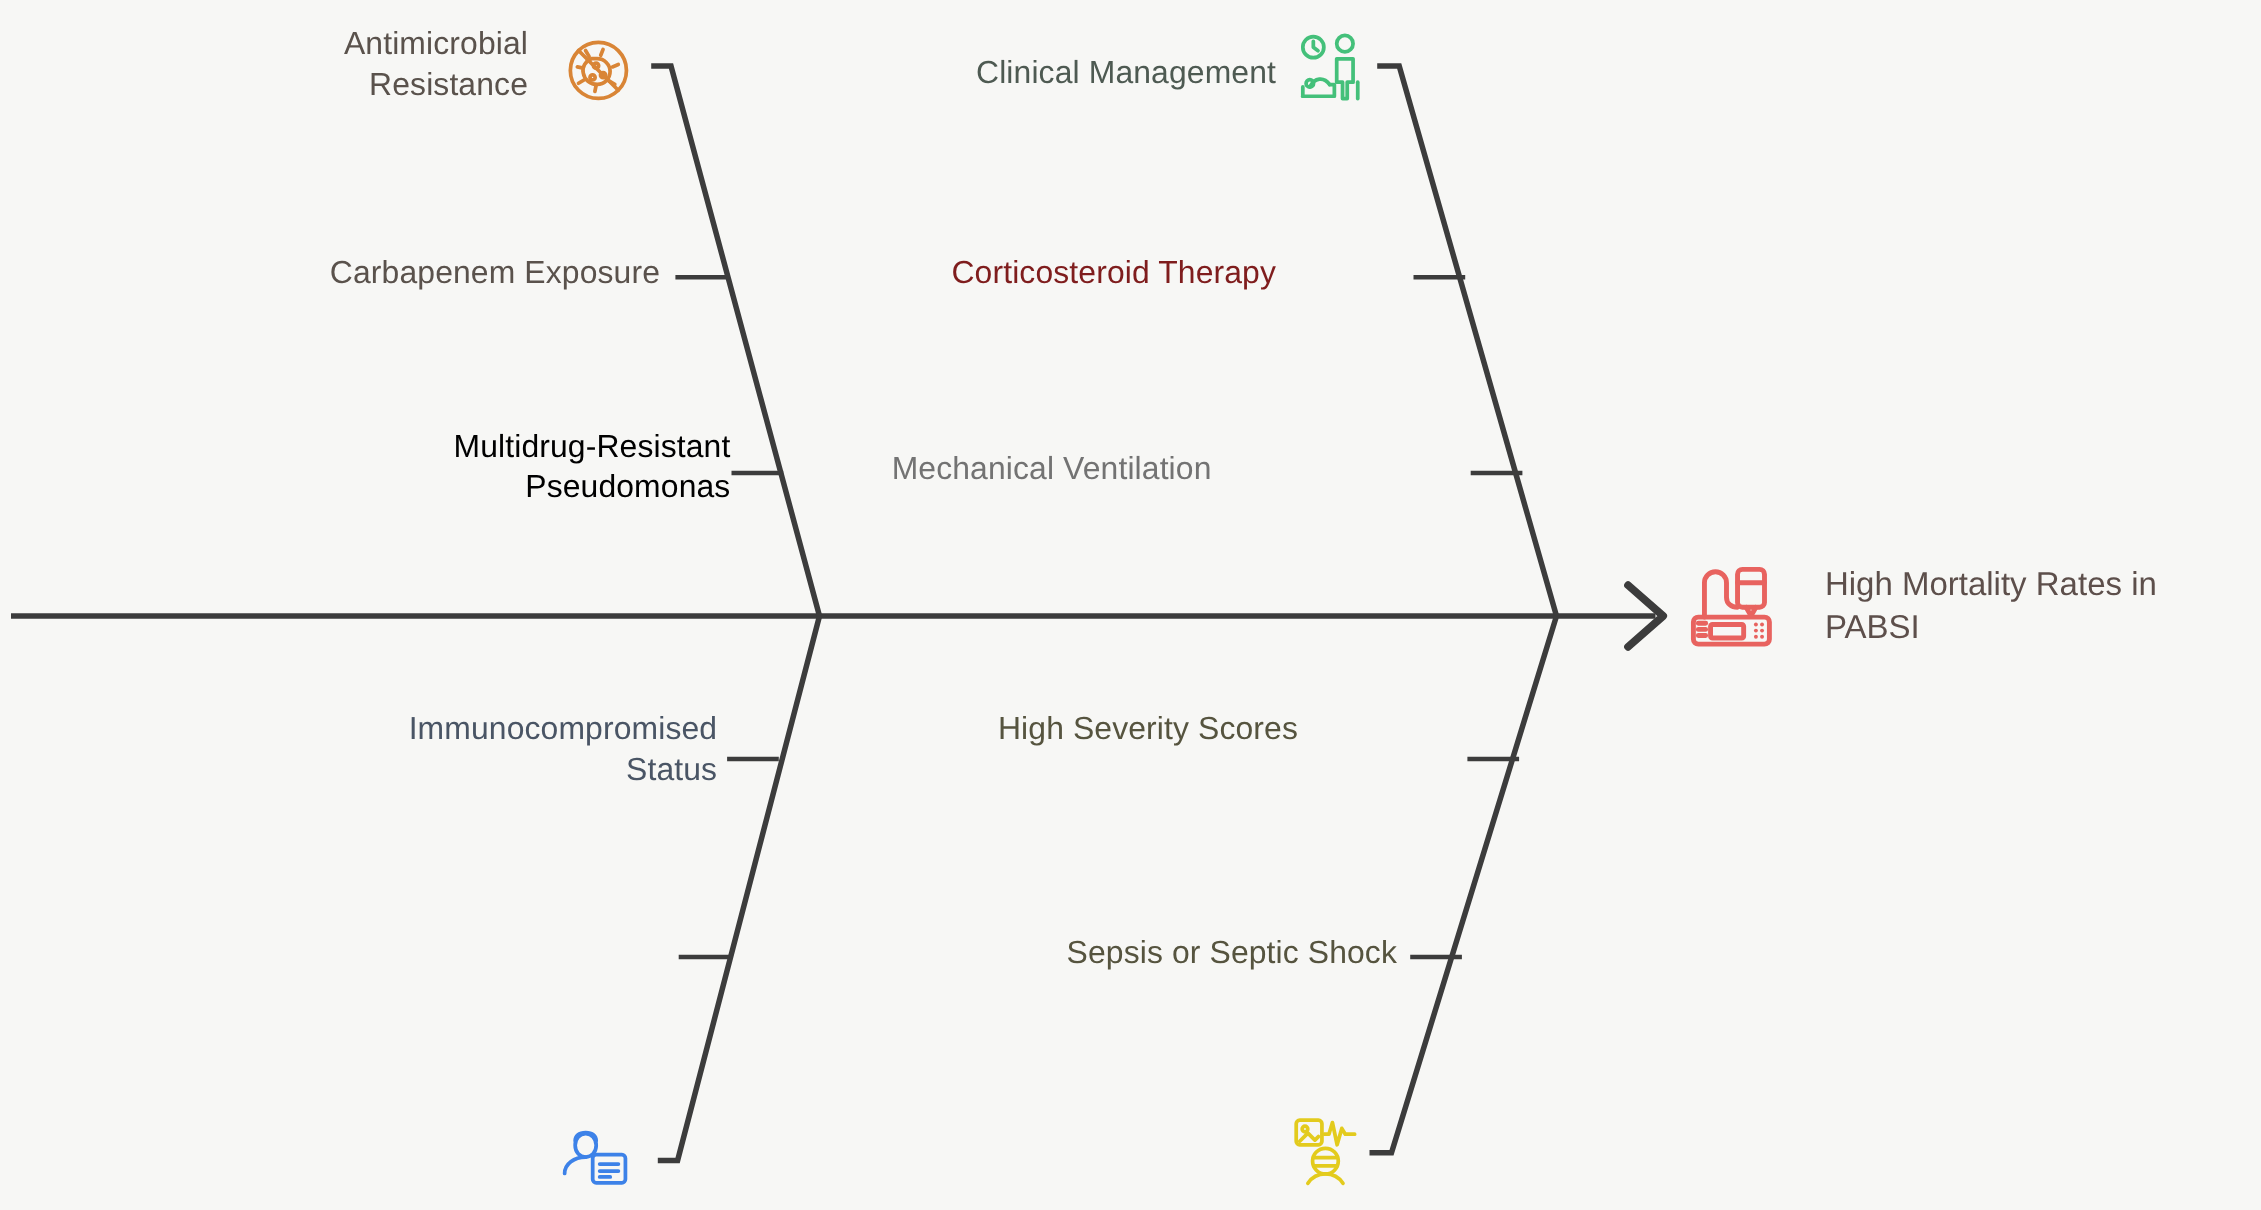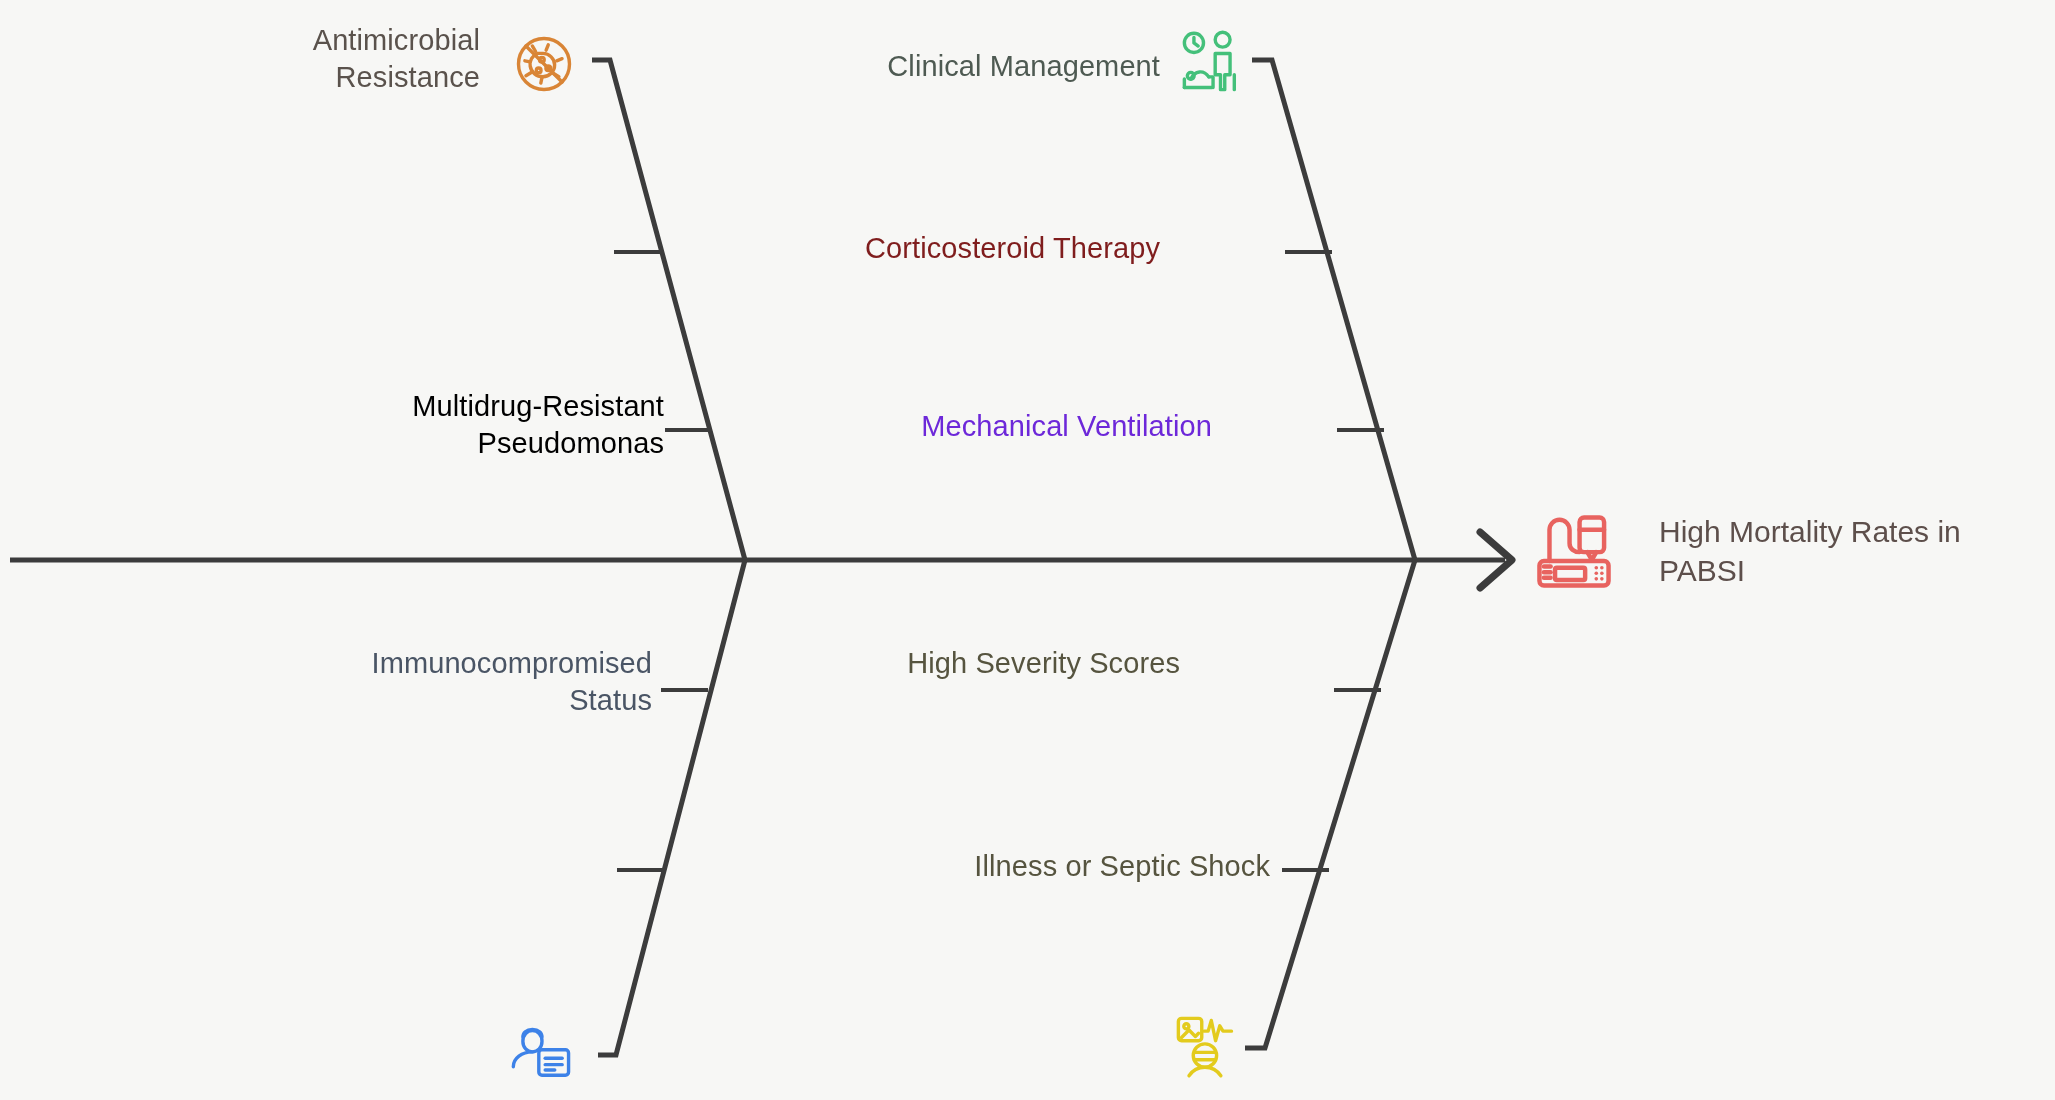--- a/index.html
+++ b/index.html
@@ -102,20 +102,21 @@
       <line x1="20" y1="40" x2="15" y2="43"></line>
       <line x1="30" y1="45" x2="29" y2="50"></line>
       <line x1="41" y1="41" x2="46" y2="44"></line>
       <line x1="44" y1="29" x2="49" y2="27"></line>
       <circle cx="30" cy="28" r="2.2"></circle>
       <circle cx="36" cy="36" r="2.2"></circle>
       <circle cx="27" cy="38" r="2.2"></circle>
     </svg>
   </span>
 
+  <div class="cause-label lbl-left" style="left:180px; top:230px; width:420px; color:#5a524c;">Carbapenem Exposure</div>
 
   <div class="cause-label lbl-left" style="left:242px; top:388px; width:422px; color:#000000;">Multidrug-Resistant
 Pseudomonas</div>
 
   <div class="cat-label lbl-right" style="left:700px; top:48px; width:460px; color:#4e5a52;">Clinical Management</div>
 
   <span class="icon-box" style="left:1178px; top:28px;">
     <svg width="68" height="68" viewBox="0 0 64 64" fill="none" stroke="#44c07a" stroke-width="3.2" stroke-linecap="round" stroke-linejoin="round">
       <circle cx="15" cy="14" r="9"></circle>
       <polyline points="15,9 15,14 19,17"></polyline>
@@ -125,42 +126,42 @@
       <path d="M6 56h26"></path>
       <path d="M6 48v8"></path>
       <path d="M12 48c4-8 12-9 17-2"></path>
       <circle cx="12" cy="45" r="3.2"></circle>
       <path d="M29 46h4v10"></path>
     </svg>
   </span>
 
   <div class="cause-label lbl-right" style="left:700px; top:230px; width:460px; color:#7f1d1d;">Corticosteroid Therapy</div>
 
-  <div class="cause-label lbl-right" style="left:700px; top:408px; width:512px; color:#6d28d9;">Mechanical Ventilation</div>
+  <div class="cause-label lbl-right" style="left:700px; top:408px; width:512px; color:#737373;text-align:center;">Mechanical Ventilation</div>
 
   <div class="cause-label lbl-left" style="left:190px; top:645px; width:462px; color:#4a5565;">Immunocompromised
 Status</div>
 
 
 
   <span class="icon-box" style="left:508px; top:1020px;">
     <svg width="68" height="68" viewBox="0 0 64 64" fill="none" stroke="#3d82e8" stroke-width="3.2" stroke-linecap="round" stroke-linejoin="round">
       <path d="M14 20c0-6 4-10 9-10s9 4 9 10c0 6-4 10-9 10s-9-4-9-10z"></path>
       <path d="M14 16c0-4 3-7 9-7s9 3 9 7"></path>
       <path d="M5 44c0-8 8-14 18-14"></path>
       <rect x="29" y="28" width="28" height="24" rx="3"></rect>
       <line x1="35" y1="36" x2="51" y2="36"></line>
       <line x1="35" y1="42" x2="51" y2="42"></line>
       <line x1="35" y1="47" x2="44" y2="47"></line>
     </svg>
   </span>
 
   <div class="cause-label lbl-right" style="left:720px; top:645px; width:460px; color:#56543f;">High Severity Scores</div>
 
-  <div class="cause-label lbl-right" style="left:700px; top:848px; width:570px; color:#56543f;">Illness or Septic Shock</div>
+  <div class="cause-label lbl-right" style="left:700px; top:848px; width:570px; color:#56543f;">Sepsis or Septic Shock</div>
 
 
   <span class="icon-box" style="left:1172px; top:1012px;">
     <svg width="68" height="68" viewBox="0 0 64 64" fill="none" stroke="#e3cb1d" stroke-width="3.2" stroke-linecap="round" stroke-linejoin="round">
       <rect x="6" y="6" width="22" height="21" rx="3"></rect>
       <circle cx="13.5" cy="13.5" r="2.4"></circle>
       <polyline points="9,24 16,17 22,23 25,20"></polyline>
       <polyline points="30,18 34,18 37,8 41,27 45,13 48,18 56,18"></polyline>
       <circle cx="31" cy="41" r="11"></circle>
       <path d="M21 38h20"></path>

